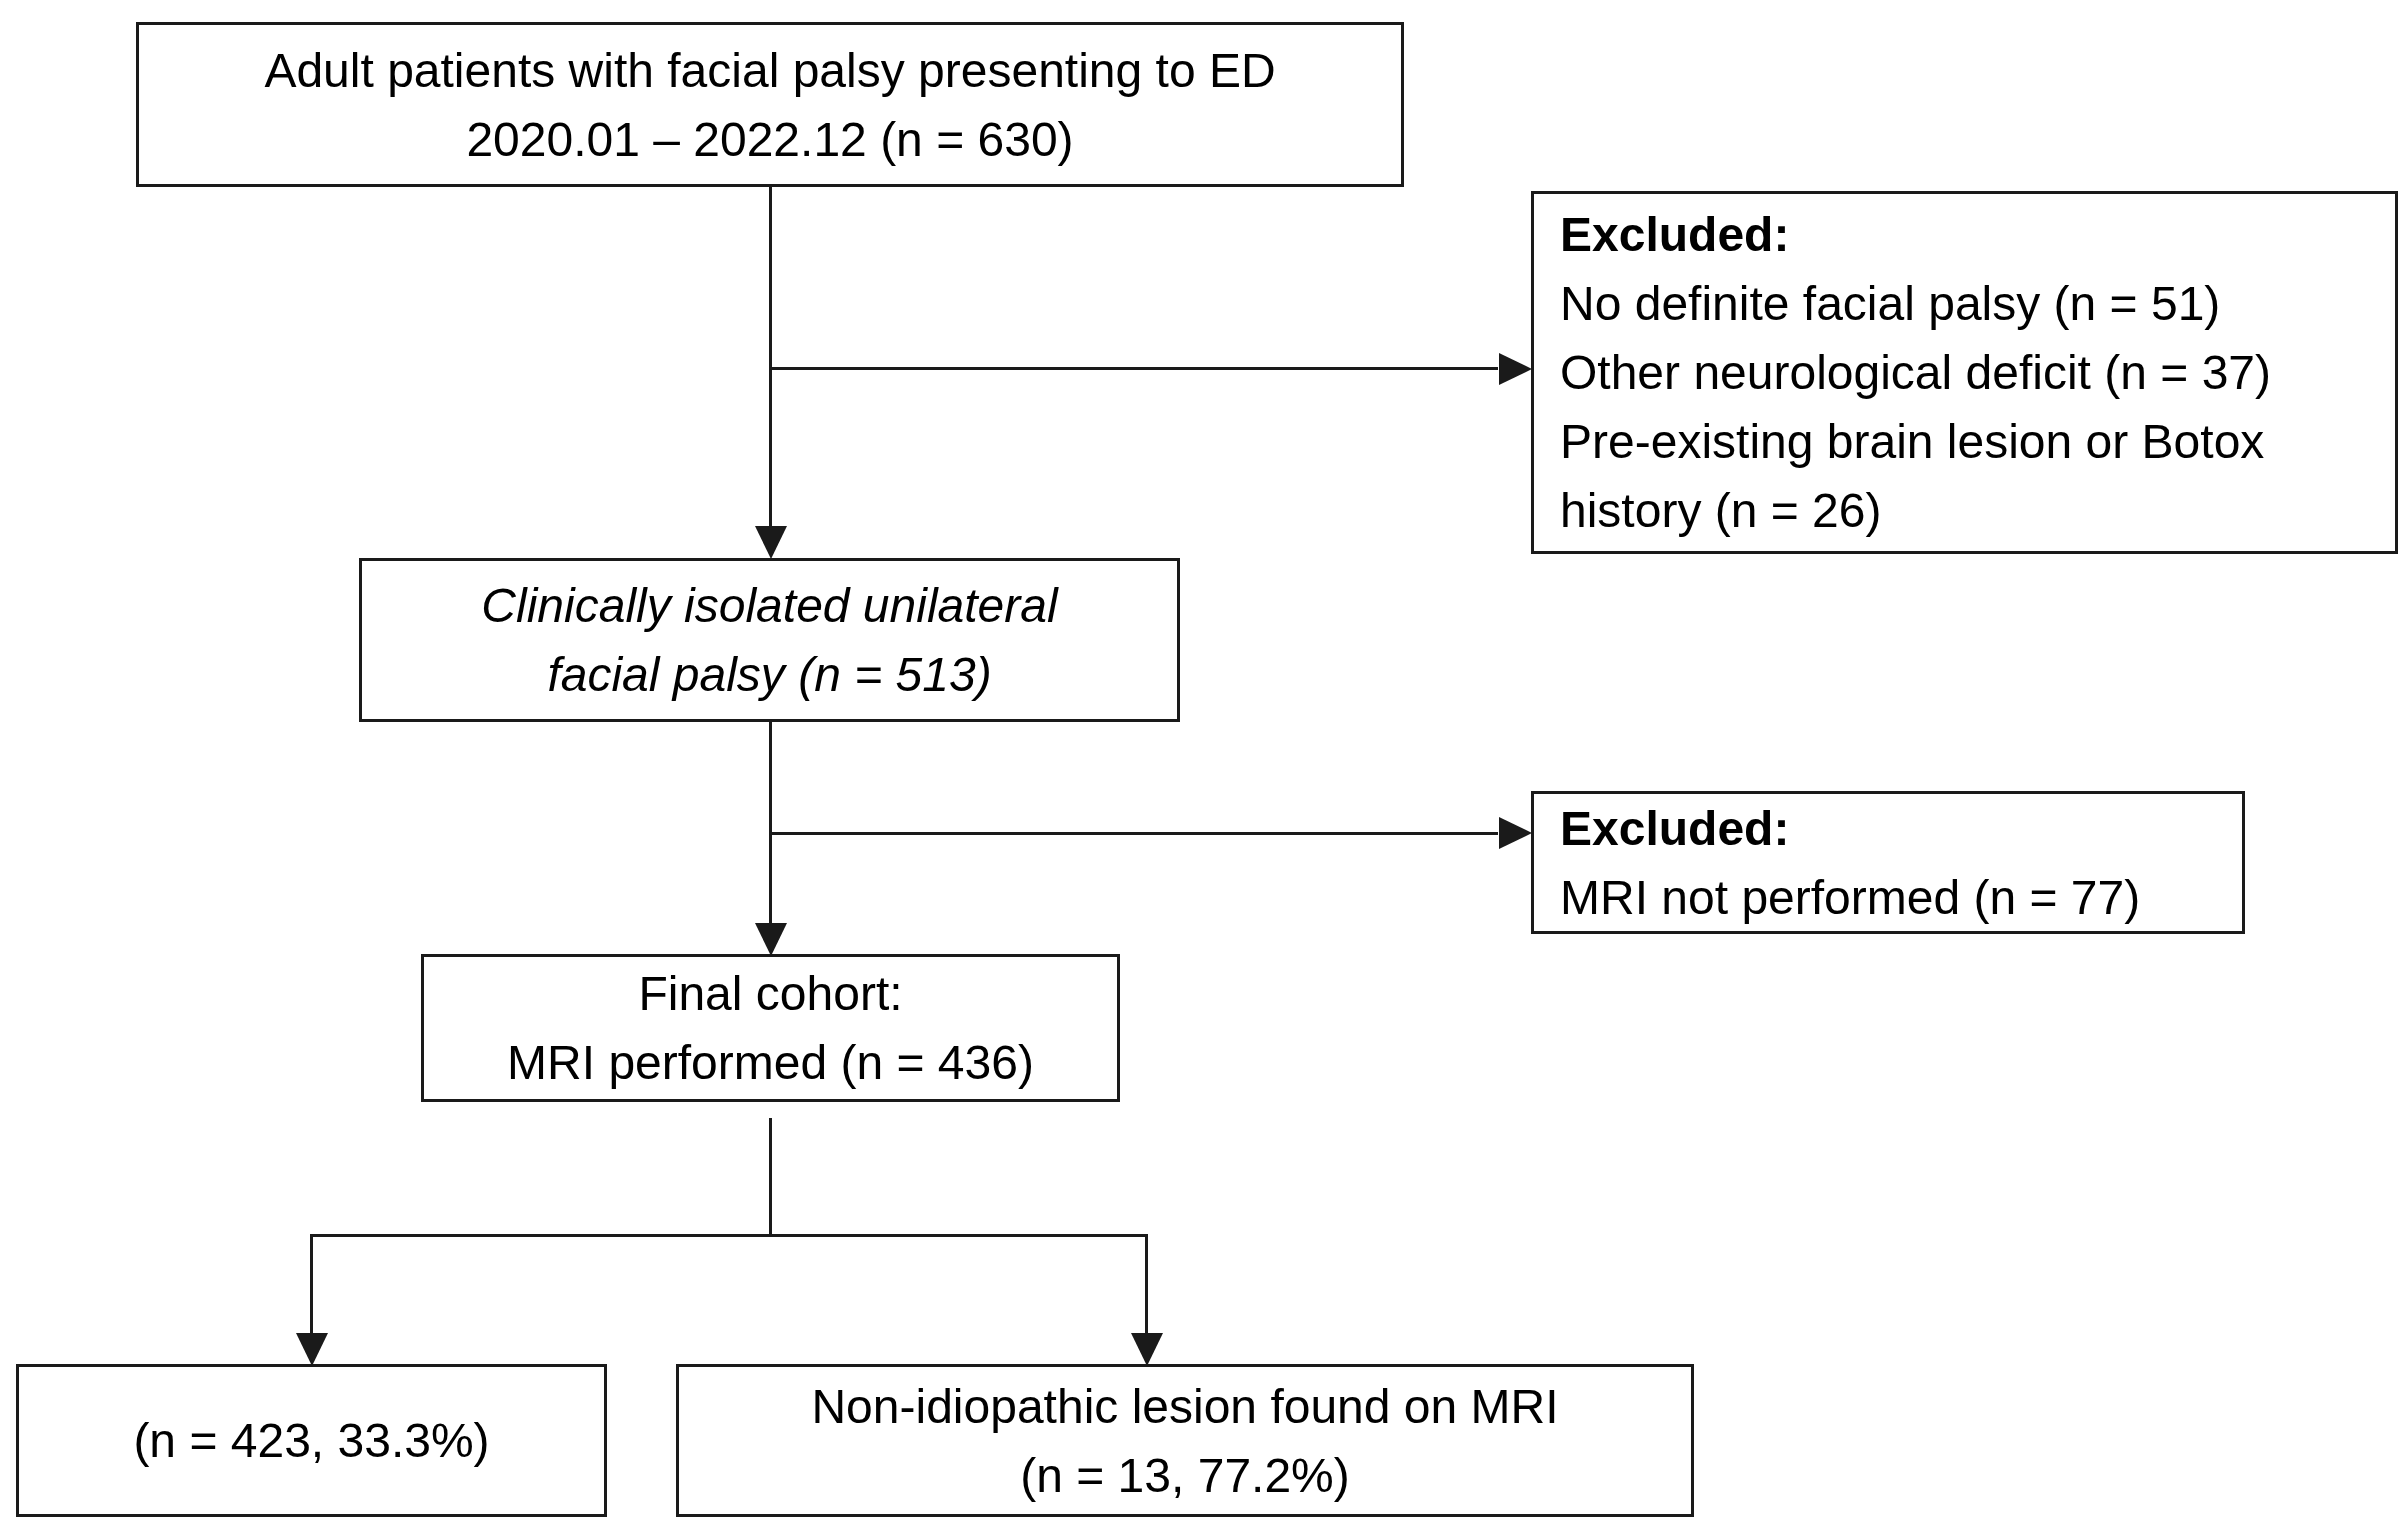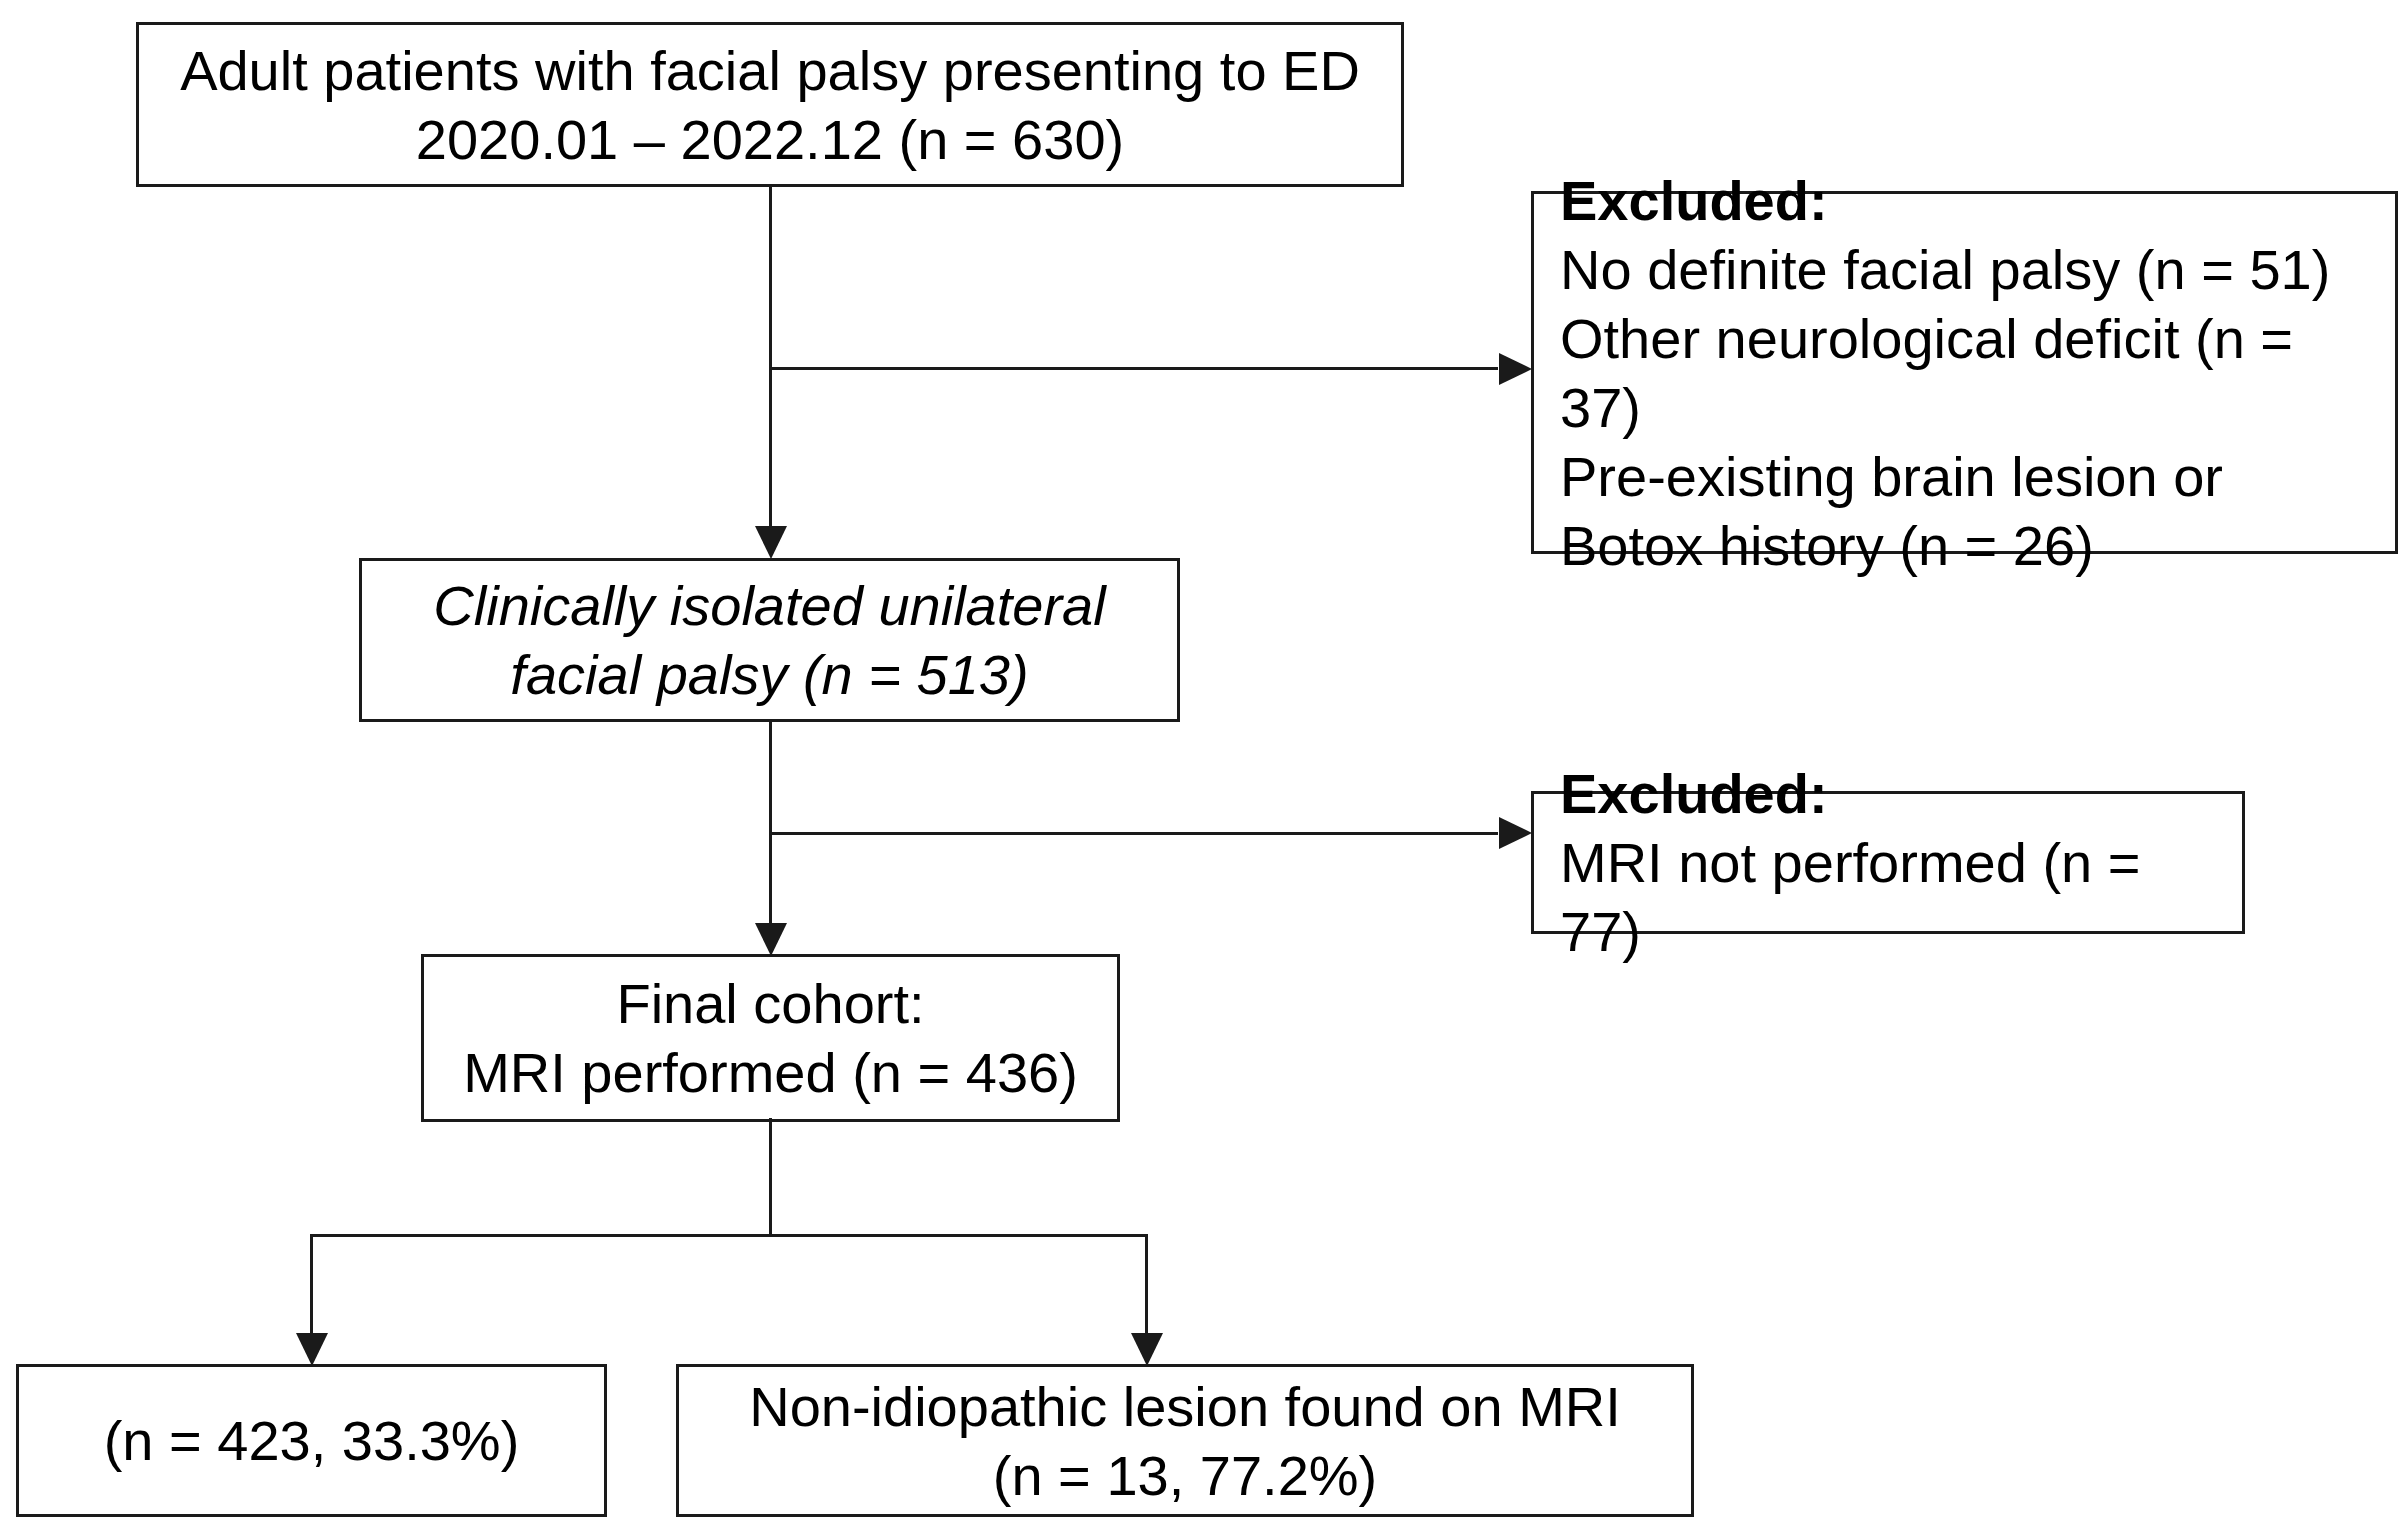--- a/index.html
+++ b/index.html
@@ -17,21 +17,21 @@
     background:var(--background);
     overflow:hidden;
   }
   .box{
     position:absolute;
     border:3.4px solid var(--line);
     background:var(--background);
     display:flex;
     flex-direction:column;
     justify-content:center;
-    font-size:56px;
+    font-size:48px;
     line-height:69px;
     color:var(--text);
   }
   .box.centered{align-items:center;text-align:center;}
   .box.lefted{align-items:flex-start;text-align:left;padding:4.1px 20.7px 4.1px 26px;justify-content:center;}
   .excl-title{font-weight:bold;}
   .hline,.vline{position:absolute;background:var(--line);}
   .arrow-down{
     position:absolute;width:0;height:0;
     border-left:16px solid transparent;
@@ -77,21 +77,21 @@
   <div class="arrow-down" style="left:755px;top:923px;"></div>
 
   <div class="hline" style="left:770px;top:832px;width:728px;height:2.8px;"></div>
   <div class="arrow-right" style="left:1499px;top:817px;"></div>
 
   <div class="box lefted" style="left:1531px;top:791px;width:714px;height:143px;">
     <div class="excl-title">Excluded:</div>
     <div>MRI not performed (n = 77)</div>
   </div>
 
-  <div class="box centered" style="left:421px;top:954px;width:699px;height:168px;">
+  <div class="box centered" style="left:421px;top:954px;width:699px;height:148px;">
     <div>Final cohort:</div>
     <div>MRI performed (n = 436)</div>
   </div>
 
   <div class="vline" style="left:769px;top:1118px;width:2.8px;height:119px;"></div>
   <div class="hline" style="left:310px;top:1234px;width:838px;height:2.8px;"></div>
   <div class="vline" style="left:310px;top:1234px;width:2.8px;height:99px;"></div>
   <div class="arrow-down" style="left:296px;top:1333px;"></div>
   <div class="vline" style="left:1145px;top:1234px;width:2.8px;height:99px;"></div>
   <div class="arrow-down" style="left:1131px;top:1333px;"></div>

